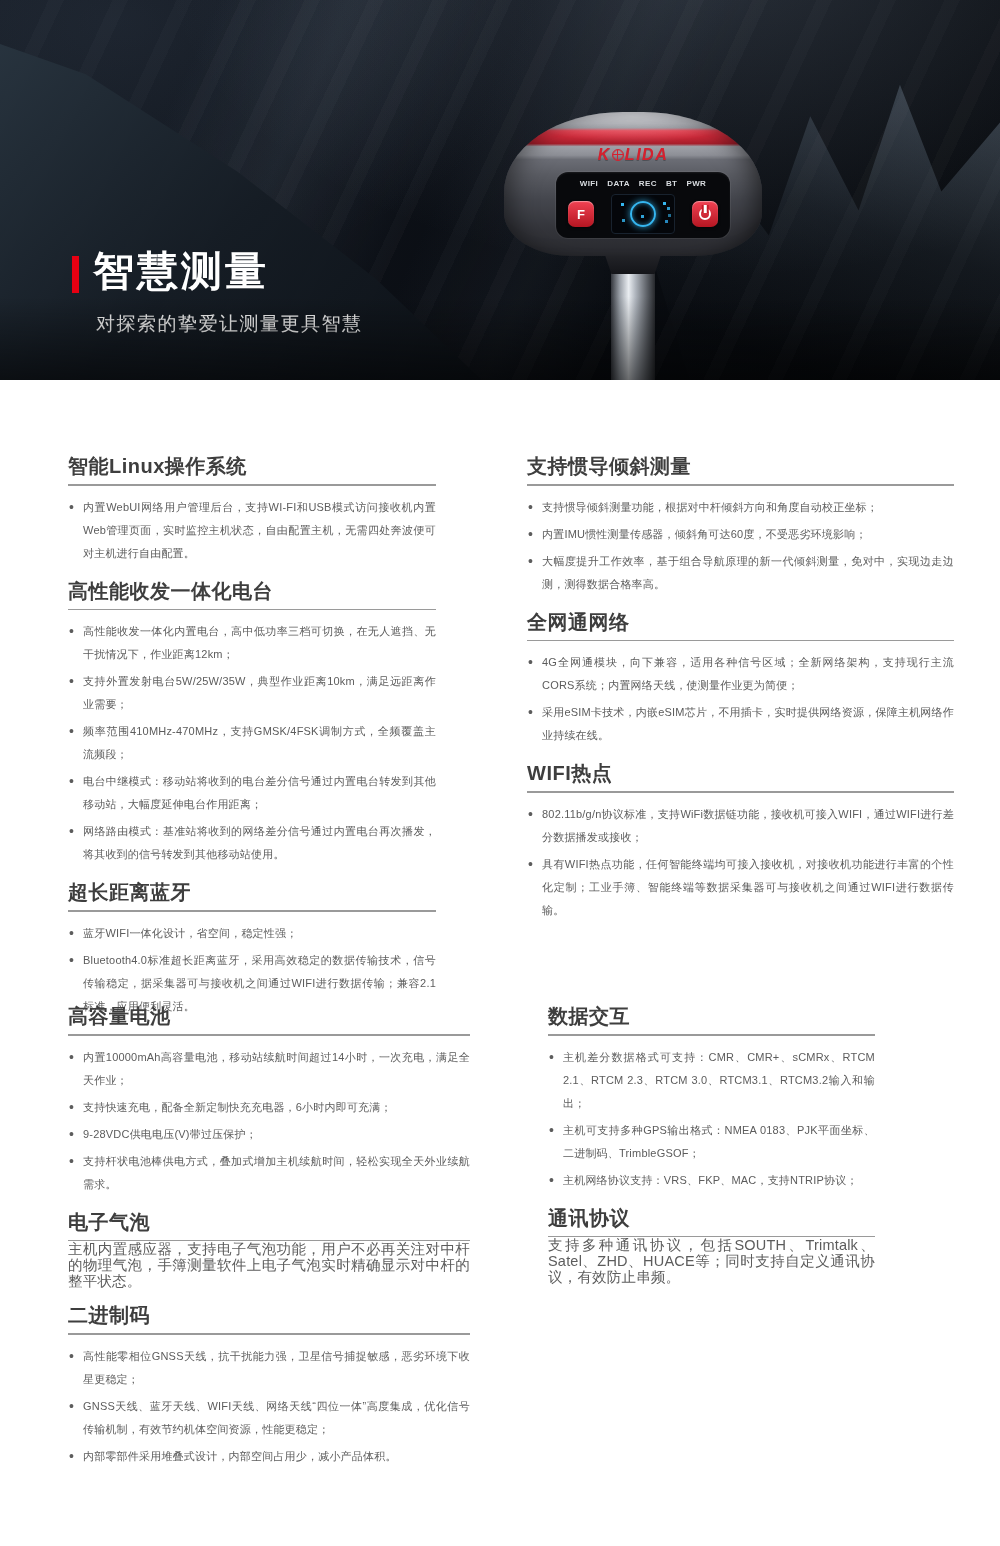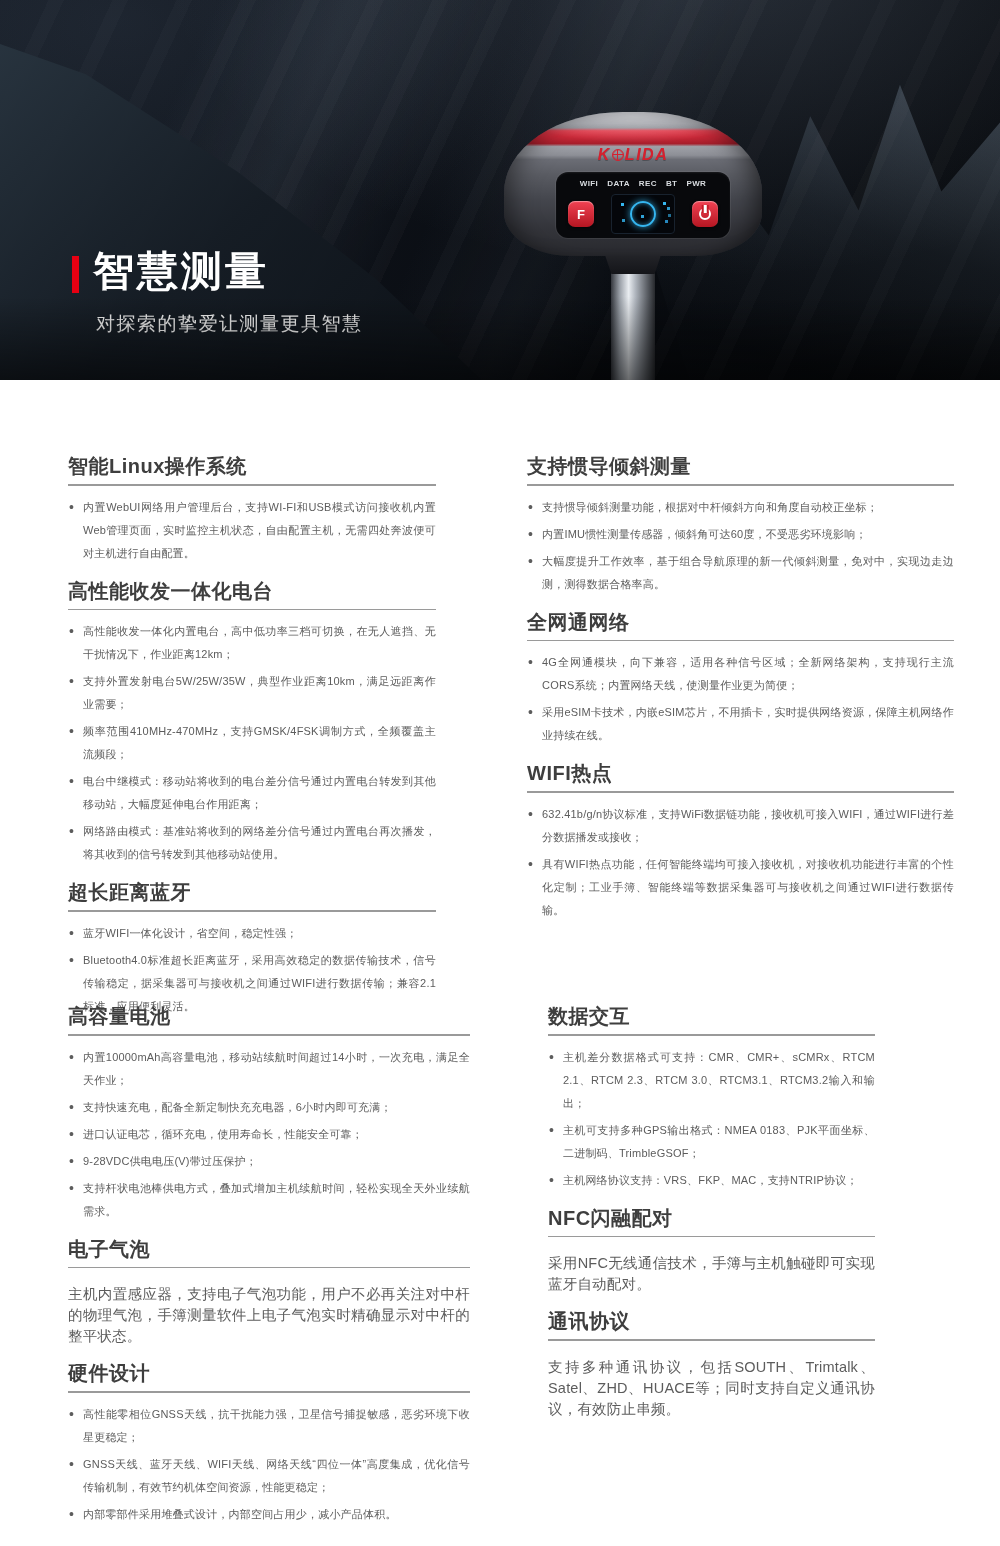--- a/index.html
+++ b/index.html
@@ -93,21 +93,21 @@
   .g-lb{left:68px;top:625px;width:402px}
   .g-rb{left:548px;top:625px;width:327px}
 
   .sec{margin-bottom:15px}
   .sec-title{font-size:20px;font-weight:700;color:var(--heading-gray);letter-spacing:.5px;line-height:22px}
   .rule{width:100%;height:1.5px;background:var(--rule-gray);margin-top:7px}
   .feat-list{list-style:none;margin-top:10px}
   .feat{position:relative;padding-left:15px;margin-bottom:4px;
     font-size:11px;line-height:23px;color:var(--body-gray);text-align:justify;letter-spacing:.2px}
   .feat::before{content:"•";position:absolute;left:1px;top:0;color:var(--body-gray);font-size:14px}
-  .sec-para{margin-top:16px;font-size:14.5px;line-height:21px;color:var(--body-gray);text-align:justify;letter-spacing:.2px}
+  .sec-para{margin-top:0;font-size:14.5px;line-height:16px;color:var(--body-gray);text-align:justify;letter-spacing:.2px}
 </style>
 </head>
 <body>
 
 <div class="page">
 
   <header class="hero">
     <div class="bg-base"></div>
     <div class="streaks"></div>
     <div class="ridge-right"></div>
@@ -200,70 +200,64 @@
         <div class="rule"></div>
         <ul class="feat-list">
           <li class="feat">4G全网通模块，向下兼容，适用各种信号区域；全新网络架构，支持现行主流CORS系统；内置网络天线，使测量作业更为简便；</li>
           <li class="feat">采用eSIM卡技术，内嵌eSIM芯片，不用插卡，实时提供网络资源，保障主机网络作业持续在线。</li>
         </ul>
       </section>
       <section class="sec">
         <h3 class="sec-title">WIFI热点</h3>
         <div class="rule"></div>
         <ul class="feat-list">
-          <li class="feat">632.41b/g/n协议标准，支持WiFi数据链功能，接收机可接入WIFI，通过WIFI进行差分数据播发或接收；</li>
+          <li class="feat">802.11b/g/n协议标准，支持WiFi数据链功能，接收机可接入WIFI，通过WIFI进行差分数据播发或接收；</li>
           <li class="feat">具有WIFI热点功能，任何智能终端均可接入接收机，对接收机功能进行丰富的个性化定制；工业手簿、智能终端等数据采集器可与接收机之间通过WIFI进行数据传输。</li>
         </ul>
       </section>
     </div>
 
     <div class="group g-lb">
       <section class="sec">
         <h3 class="sec-title">高容量电池</h3>
         <div class="rule"></div>
         <ul class="feat-list">
           <li class="feat">内置10000mAh高容量电池，移动站续航时间超过14小时，一次充电，满足全天作业；</li>
           <li class="feat">支持快速充电，配备全新定制快充充电器，6小时内即可充满；</li>
-          <li class="feat">进口认证电芯，循环充电，使用寿命长，性能安全可靠；</li>
           <li class="feat">9-28VDC供电电压(V)带过压保护；</li>
           <li class="feat">支持杆状电池棒供电方式，叠加式增加主机续航时间，轻松实现全天外业续航需求。</li>
         </ul>
       </section>
       <section class="sec">
         <h3 class="sec-title">电子气泡</h3>
         <div class="rule"></div>
         <p class="sec-para">主机内置感应器，支持电子气泡功能，用户不必再关注对中杆的物理气泡，手簿测量软件上电子气泡实时精确显示对中杆的整平状态。</p>
       </section>
       <section class="sec">
-        <h3 class="sec-title">硬件设计</h3>
+        <h3 class="sec-title">二进制码</h3>
         <div class="rule"></div>
         <ul class="feat-list">
           <li class="feat">高性能零相位GNSS天线，抗干扰能力强，卫星信号捕捉敏感，恶劣环境下收星更稳定；</li>
           <li class="feat">GNSS天线、蓝牙天线、WIFI天线、网络天线“四位一体”高度集成，优化信号传输机制，有效节约机体空间资源，性能更稳定；</li>
           <li class="feat">内部零部件采用堆叠式设计，内部空间占用少，减小产品体积。</li>
         </ul>
       </section>
     </div>
 
     <div class="group g-rb">
       <section class="sec">
         <h3 class="sec-title">数据交互</h3>
         <div class="rule"></div>
         <ul class="feat-list">
           <li class="feat">主机差分数据格式可支持：CMR、CMR+、sCMRx、RTCM 2.1、RTCM 2.3、RTCM 3.0、RTCM3.1、RTCM3.2输入和输出；</li>
           <li class="feat">主机可支持多种GPS输出格式：NMEA 0183、PJK平面坐标、二进制码、TrimbleGSOF；</li>
           <li class="feat">主机网络协议支持：VRS、FKP、MAC，支持NTRIP协议；</li>
         </ul>
       </section>
       <section class="sec">
-        <h3 class="sec-title">NFC闪融配对</h3>
-        <div class="rule"></div>
-        <p class="sec-para">采用NFC无线通信技术，手簿与主机触碰即可实现蓝牙自动配对。</p>
-      </section>
-      <section class="sec">
         <h3 class="sec-title">通讯协议</h3>
         <div class="rule"></div>
         <p class="sec-para">支持多种通讯协议，包括SOUTH、Trimtalk、Satel、ZHD、HUACE等；同时支持自定义通讯协议，有效防止串频。</p>
       </section>
     </div>
 
   </main>
 </div>
 
 </body></html>

